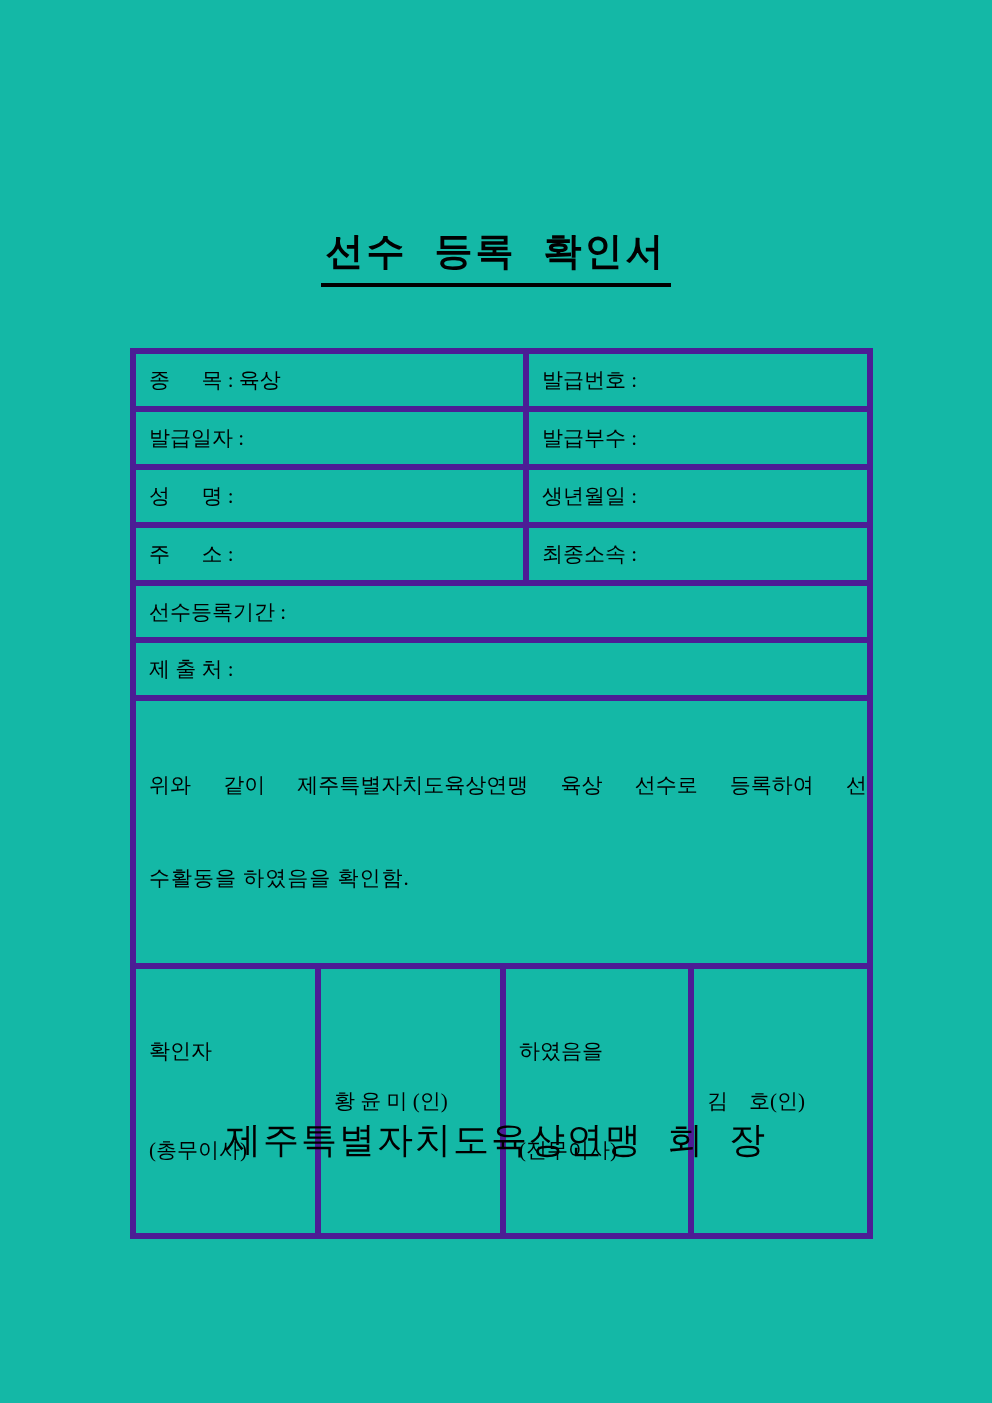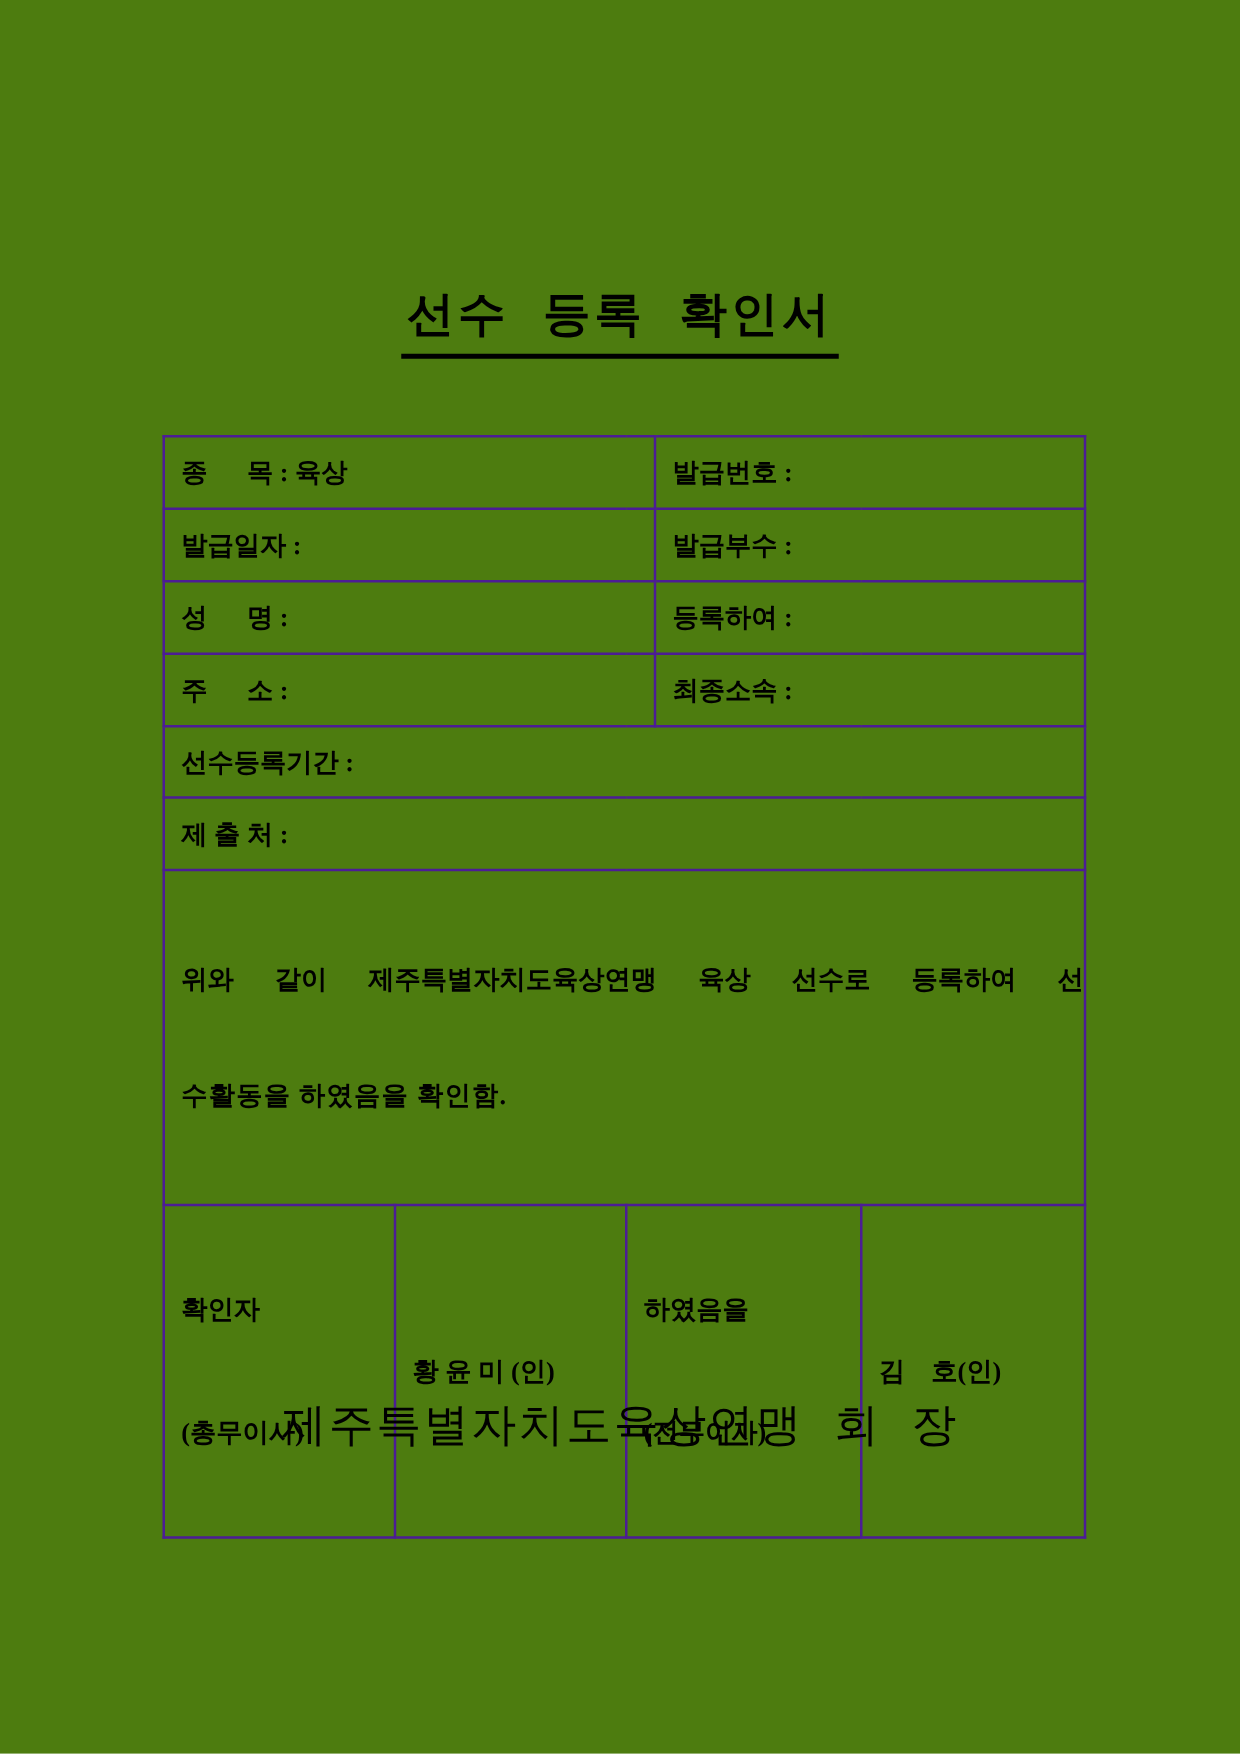--- a/index.html
+++ b/index.html
@@ -4,21 +4,21 @@
 <style>
   html, body {
     margin: 0;
     padding: 0;
     background: #ffffff;
   }
   .page {
     position: relative;
     width: 992px;
     height: 1403px;
-    background: #4d7c0f;
+    background: #14b8a6;
     color: #000000;
     font-family: "Liberation Serif", serif;
     overflow: hidden;
   }
 
   
   .title-wrap {
     position: absolute;
     top: 226px;
     left: 0;
@@ -39,28 +39,27 @@
   
   table.cert {
     position: absolute;
     left: 130px;
     top: 348px;
     width: 737px;
     border-collapse: collapse;
     table-layout: fixed;
   }
   table.cert td {
-    border: 2px solid #4c1d95;
+    border: 6px solid #4c1d95;
     font-family: "Liberation Serif", serif;
     font-size: 21px;
     padding: 0 0 0 13px;
     vertical-align: middle;
     white-space: pre;
     overflow: hidden;
-    font-weight: bold;
   }
   tr.r-field { height: 58px; }
   tr.r-period { height: 57px; }
   tr.r-body { height: 268px; }
   tr.r-sign { height: 75px; }
 
   td.body-cell {
     vertical-align: top;
     padding: 16px 16px 0 16px;
     font-family: "Liberation Sans", sans-serif;
@@ -125,21 +124,21 @@
       <tr class="r-field">
         <td colspan="3">종      목 : 육상</td>
         <td colspan="2">발급번호 :</td>
       </tr>
       <tr class="r-field">
         <td colspan="3">발급일자 :</td>
         <td colspan="2">발급부수 :</td>
       </tr>
       <tr class="r-field">
         <td colspan="3">성      명 :</td>
-        <td colspan="2">등록하여 :</td>
+        <td colspan="2">생년월일 :</td>
       </tr>
       <tr class="r-field">
         <td colspan="3">주      소 :</td>
         <td colspan="2">최종소속 :</td>
       </tr>
       <tr class="r-period">
         <td colspan="5">선수등록기간 :</td>
       </tr>
       <tr class="r-field">
         <td colspan="5">제 출 처 :</td>

